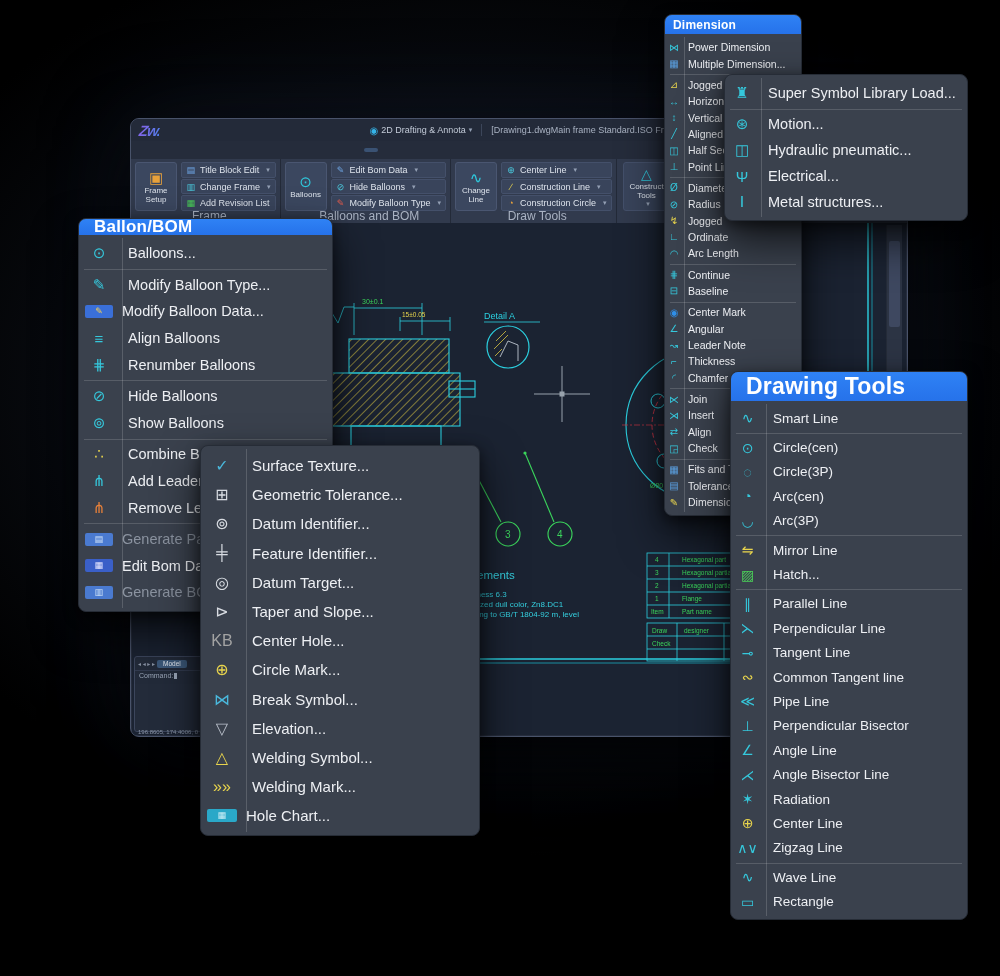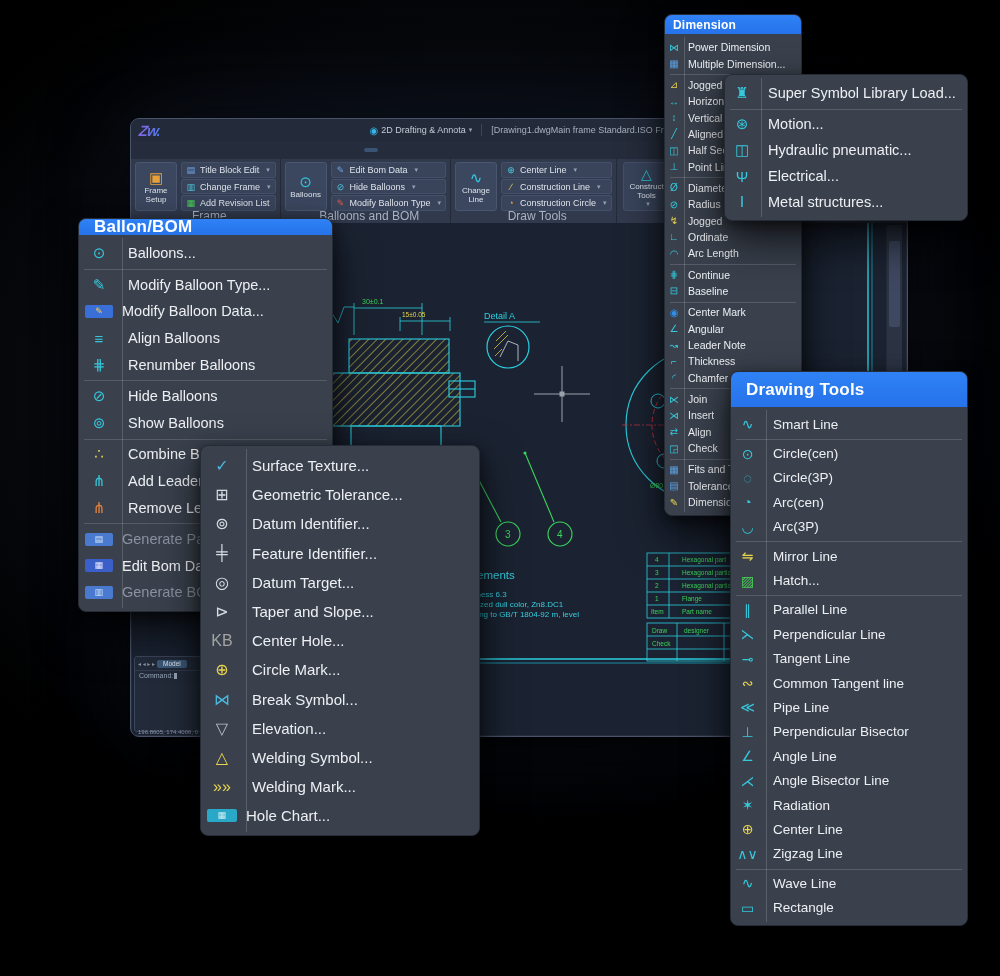--- a/index.html
+++ b/index.html
@@ -79,21 +79,21 @@
   .m-sym{left:724px;top:74px;width:242px;z-index:3;--ih:26px;--iw:34px;--rail:36px;font-size:14.5px;}
   .m-sym .mtitle{height:29px;font-size:16px;}
   .m-sym .ic{font-size:15px;}
   .m-bal{left:78px;top:218px;width:253px;z-index:4;--ih:26.6px;--iw:40px;--rail:43px;font-size:14.5px;}
   .m-bal .mtitle{height:16px;font-size:17px;}
   .m-bal .ic{font-size:15px;}
   .m-ann{left:200px;top:445px;width:278px;z-index:5;--ih:29.2px;--iw:42px;--rail:45px;font-size:15px;}
   .m-ann .mtitle{height:35px;font-size:19px;padding-left:22px;}
   .m-ann .ic{font-size:16px;}
   .m-dt{left:730px;top:371px;width:236px;z-index:6;--ih:24.4px;--iw:33px;--rail:35px;font-size:13.5px;}
-  .m-dt .mtitle{height:35px;font-size:17px;}
+  .m-dt .mtitle{height:29px;font-size:23px;}
   .m-dt .ic{font-size:14px;}
 </style>
 </head>
 <body>
 
 <div class="appwin">
 
   <div class="titlebar">
     <span class="logo">Zw.</span>
     <span style="display:flex;gap:3px;">

